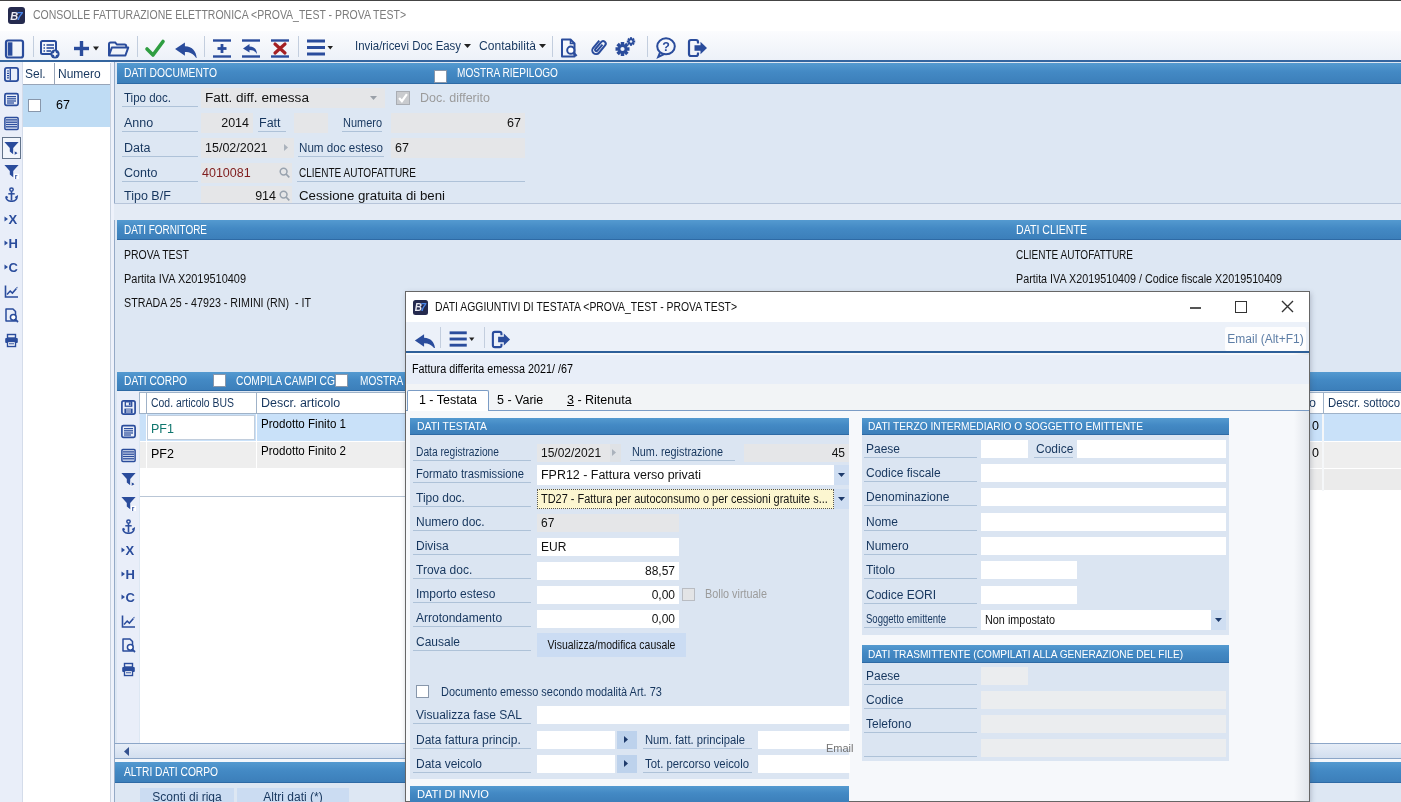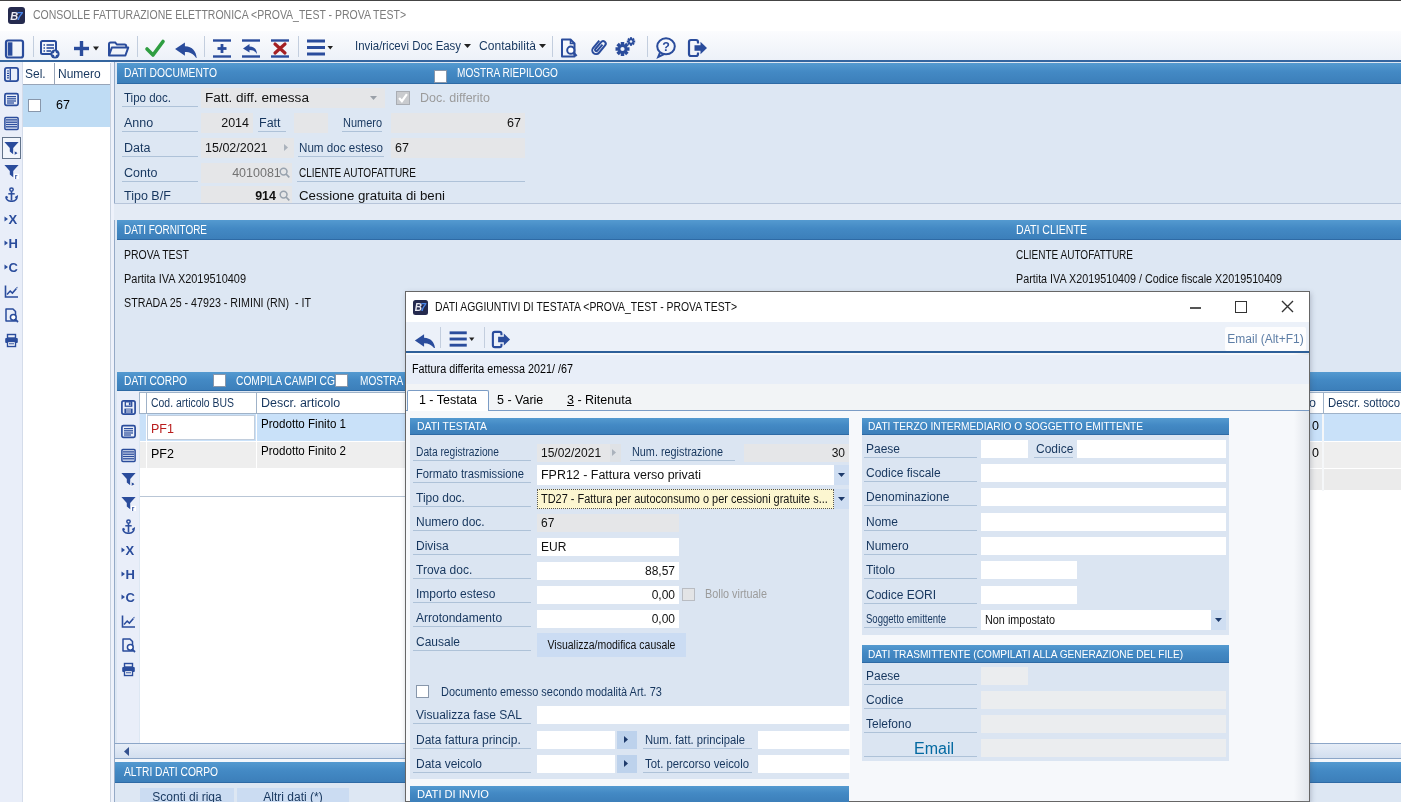--- a/index.html
+++ b/index.html
@@ -238,29 +238,29 @@
 <div style="left:201px;top:138px;width:93px;height:20px;background:#e5e6e8;"></div>
 <div class="t" style="left:205px;top:138px;font-size:12.5px;line-height:20px;color:#111;white-space:nowrap;">15/02/2021</div>
 <svg style="position:absolute;left:284px;top:144px;" width="4" height="7" viewBox="0 0 4 7">
     <path d="M0 0 v7 l4 -3.5 z" fill="#aab2bc"></path>
   </svg>
 <div style="left:298px;top:156px;width:86px;height:1px;background:#aec2d8;"></div>
 <div class="t" style="left:299px;top:138px;font-size:12.5px;transform:scaleX(0.930);transform-origin:0 50%;color:#16365e;line-height:20px;">Num doc esteso</div>
 <div style="left:391px;top:138px;width:134px;height:20px;background:#e5e6e8;"></div>
 <div class="t" style="left:395px;top:138px;font-size:12.5px;line-height:20px;color:#111;white-space:nowrap;">67</div>
 <div style="left:201px;top:163px;width:91px;height:20px;background:#e5e6e8;"></div>
-<div class="t" style="left:227px;top:163px;font-size:12.5px;line-height:20px;color:#737373;width:59px;text-align:center;white-space:nowrap;">4010081</div>
+<div class="t" style="left:202px;top:163px;font-size:12.5px;line-height:20px;color:#7f1d1d;width:59px;text-align:left;white-space:nowrap;">4010081</div>
 <svg style="position:absolute;left:279px;top:167px;" width="11" height="11" viewBox="0 0 11 11">
     <circle cx="4.6" cy="4.6" r="3.4" fill="none" stroke="#98a2ae" stroke-width="1.5"></circle>
     <line x1="7" y1="7" x2="10.3" y2="10.3" stroke="#98a2ae" stroke-width="1.7"></line>
   </svg>
 <div style="left:297px;top:181px;width:228px;height:1px;background:#aec2d8;"></div>
 <div class="t" style="left:299px;top:163px;font-size:12.5px;transform:scaleX(0.801);transform-origin:0 50%;color:#111;line-height:20px;">CLIENTE AUTOFATTURE</div>
 <div style="left:201px;top:186px;width:91px;height:20px;background:#e5e6e8;"></div>
-<div class="t" style="left:217px;top:186px;font-size:12.5px;line-height:20px;color:#111;width:59px;text-align:right;white-space:nowrap;font-weight:bold;">914</div>
+<div class="t" style="left:217px;top:186px;font-size:12.5px;line-height:20px;color:#111;width:59px;text-align:right;white-space:nowrap;">914</div>
 <svg style="position:absolute;left:279px;top:190px;" width="11" height="11" viewBox="0 0 11 11">
     <circle cx="4.6" cy="4.6" r="3.4" fill="none" stroke="#98a2ae" stroke-width="1.5"></circle>
     <line x1="7" y1="7" x2="10.3" y2="10.3" stroke="#98a2ae" stroke-width="1.7"></line>
   </svg>
 <div style="left:297px;top:204px;width:228px;height:1px;background:#aec2d8;"></div>
 <div class="t" style="left:299px;top:186px;font-size:12.5px;transform:scaleX(1.061);transform-origin:0 50%;color:#111;line-height:20px;">Cessione gratuita di beni</div>
 <div style="left:114px;top:204px;width:1287px;height:16px;background:#e4ebf5;"></div>
 <div style="left:114px;top:203px;width:1287px;height:1px;background:#b7c5da;"></div>
 <div style="left:117px;top:220px;width:1284px;height:20px;background:linear-gradient(180deg,#549ad0 0%,#4389c4 45%,#3c7fba 100%);border-bottom:1px solid #2e6aa5;"></div>
 <div class="t" style="left:124px;top:220px;font-size:12px;transform:scaleX(0.828);transform-origin:0 50%;color:#fff;line-height:20px;">DATI FORNITORE</div>
@@ -346,21 +346,21 @@
 <div style="left:139px;top:392px;width:1px;height:22px;background:#9fb2c8;"></div>
 <div style="left:146px;top:392px;width:1px;height:22px;background:#9fb2c8;"></div>
 <div style="left:256px;top:392px;width:1px;height:22px;background:#9fb2c8;"></div>
 <div style="left:1323px;top:392px;width:1px;height:22px;background:#9fb2c8;"></div>
 <div class="t" style="left:151px;top:393px;font-size:12.5px;transform:scaleX(0.835);transform-origin:0 50%;color:#16365e;line-height:21px;">Cod. articolo BUS</div>
 <div class="t" style="left:261px;top:393px;font-size:12.5px;color:#16365e;line-height:21px;">Descr. articolo</div>
 <div class="t" style="left:1309px;top:393px;font-size:12.5px;color:#16365e;line-height:21px;">o</div>
 <div class="t" style="left:1328px;top:393px;font-size:12.5px;transform:scaleX(0.911);transform-origin:0 50%;color:#16365e;line-height:21px;">Descr. sottoconto</div>
 <div style="left:140px;top:414px;width:1261px;height:27px;background:#c9e1f9;"></div>
 <div style="left:147px;top:415px;width:108px;height:25px;background:#fff;border:1px solid #c2cedd;"></div>
-<div class="t" style="left:151px;top:419px;font-size:12.5px;color:#b91c1c;line-height:20px;text-align:right;">PF1</div>
+<div class="t" style="left:151px;top:419px;font-size:12.5px;color:#0f766e;line-height:20px;text-align:right;">PF1</div>
 <div class="t" style="left:261px;top:417px;font-size:12.5px;transform:scaleX(0.927);transform-origin:0 50%;color:#000;">Prodotto Finito 1</div>
 <div class="t" style="left:1297px;top:419px;font-size:12.5px;color:#000;width:22px;text-align:right;">0</div>
 <div style="left:140px;top:441px;width:1261px;height:1px;background:#fff;"></div>
 <div style="left:140px;top:442px;width:1261px;height:26px;background:#eeeeee;"></div>
 <div class="t" style="left:151px;top:447px;font-size:12.5px;color:#000;">PF2</div>
 <div class="t" style="left:261px;top:444px;font-size:12.5px;transform:scaleX(0.927);transform-origin:0 50%;color:#000;">Prodotto Finito 2</div>
 <div class="t" style="left:1297px;top:446px;font-size:12.5px;color:#000;width:22px;text-align:right;">0</div>
 <div style="left:140px;top:468px;width:1261px;height:1px;background:#fff;"></div>
 <div style="left:140px;top:469px;width:265px;height:28px;background:#fff;border-bottom:1px solid #b9c6d6;"></div>
 <div style="left:1309px;top:469px;width:92px;height:22px;background:#ebebeb;border-bottom:1px solid #fff;"></div>
@@ -432,21 +432,21 @@
 <div class="t" style="left:416px;top:443px;font-size:12px;transform:scaleX(0.852);transform-origin:0 50%;color:#16365e;line-height:19px;">Data registrazione</div>
 <div style="left:537px;top:444px;width:73px;height:18px;background:#e5e6e8;"></div>
 <div class="t" style="left:541px;top:444px;font-size:12px;line-height:18px;color:#111;white-space:nowrap;">15/02/2021</div>
 <div style="left:610px;top:444px;width:11px;height:18px;background:#dfe2e6;"></div>
 <svg style="position:absolute;left:612px;top:449px;" width="4" height="7" viewBox="0 0 4 7">
     <path d="M0 0 v7 l4 -3.5 z" fill="#aab2bc"></path>
   </svg>
 <div style="left:630px;top:460px;width:105px;height:1px;background:#aec2d8;"></div>
 <div class="t" style="left:632px;top:443px;font-size:12px;transform:scaleX(0.903);transform-origin:0 50%;color:#16365e;line-height:19px;">Num. registrazione</div>
 <div style="left:744px;top:444px;width:105px;height:18px;background:#e5e6e8;"></div>
-<div class="t" style="left:748px;top:444px;font-size:12px;line-height:18px;color:#111;width:97px;text-align:right;white-space:nowrap;">30</div>
+<div class="t" style="left:748px;top:444px;font-size:12px;line-height:18px;color:#111;width:97px;text-align:right;white-space:nowrap;">45</div>
 <div style="left:413px;top:482px;width:118px;height:1px;background:#aec2d8;"></div>
 <div class="t" style="left:416px;top:465px;font-size:12px;transform:scaleX(0.936);transform-origin:0 50%;color:#16365e;line-height:19px;">Formato trasmissione</div>
 <div style="left:537px;top:465px;width:297px;height:20px;background:#fff;"></div>
 <div class="t" style="left:541px;top:465px;font-size:12px;transform:scaleX(1.038);transform-origin:0 50%;line-height:20px;color:#111;white-space:nowrap;">FPR12 - Fattura verso privati</div>
 <div style="left:834px;top:465px;width:15px;height:20px;background:#cfdef2;"></div>
 <svg style="position:absolute;left:838px;top:473px;" width="7" height="4" viewBox="0 0 7 4">
     <path d="M0 0 h7 l-3.5 4 z" fill="#1d3a6b"></path>
   </svg>
 <div style="left:413px;top:506px;width:118px;height:1px;background:#aec2d8;"></div>
 <div class="t" style="left:416px;top:489px;font-size:12px;color:#16365e;line-height:19px;">Tipo doc.</div>
@@ -550,13 +550,13 @@
 <div style="left:864px;top:684px;width:113px;height:1px;background:#aec2d8;"></div>
 <div class="t" style="left:866px;top:667px;font-size:12px;color:#16365e;line-height:19px;">Paese</div>
 <div style="left:981px;top:667px;width:47px;height:18px;background:#ebedef;"></div>
 <div style="left:864px;top:708px;width:113px;height:1px;background:#aec2d8;"></div>
 <div class="t" style="left:866px;top:691px;font-size:12px;color:#16365e;line-height:19px;">Codice</div>
 <div style="left:981px;top:691px;width:245px;height:18px;background:#ebedef;"></div>
 <div style="left:864px;top:732px;width:113px;height:1px;background:#aec2d8;"></div>
 <div class="t" style="left:866px;top:715px;font-size:12px;color:#16365e;line-height:19px;">Telefono</div>
 <div style="left:981px;top:715px;width:245px;height:18px;background:#ebedef;"></div>
 <div style="left:864px;top:756px;width:113px;height:1px;background:#aec2d8;"></div>
-<div class="t" style="left:914px;top:739px;font-size:16px;color:#0369a1;line-height:19px;">Email</div>
+<div class="t" style="left:826px;top:739px;font-size:11px;color:#737373;line-height:19px;">Email</div>
 <div style="left:981px;top:739px;width:245px;height:18px;background:#ebedef;"></div>
 </body></html>

